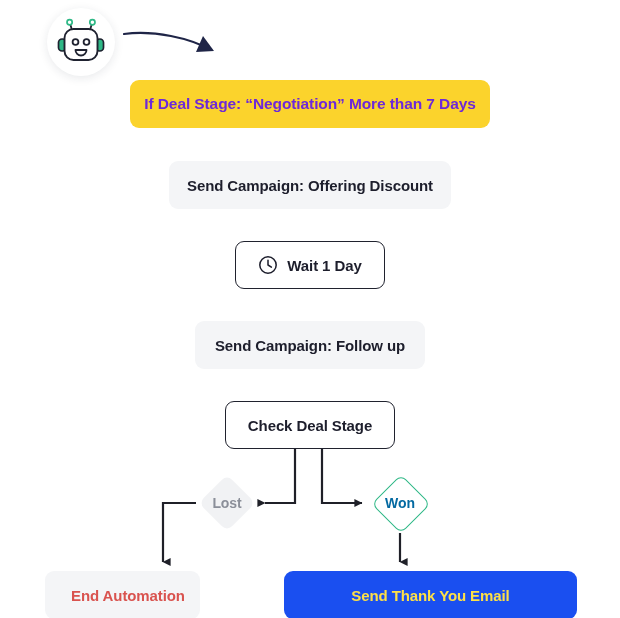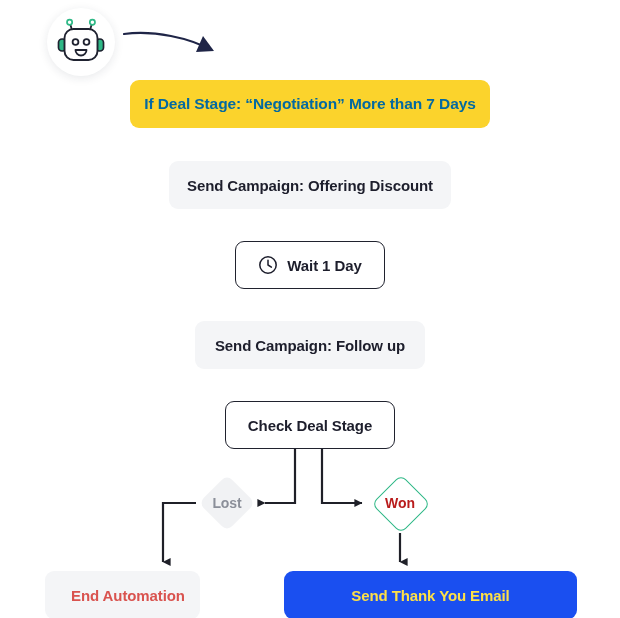--- a/index.html
+++ b/index.html
@@ -61,21 +61,21 @@
     left: 130px;
     top: 80px;
     width: 360px;
     height: 48px;
     background: #fbd32c;
     border-radius: 9px;
   }
   #node-trigger .node-label {
     font-size: 15.5px;
     font-weight: 700;
-    color: #0369a1;
+    color: #6d28d9;
     letter-spacing: -0.1px;
   }
 
   
   .node-gray {
     background: #f4f5f7;
     border-radius: 9px;
   }
   .node-gray .node-label {
     font-size: 15px;
@@ -165,21 +165,21 @@
     border: 1.6px solid #2eb886;
   }
   .diamond-label {
     position: relative;
     z-index: 2;
     font-size: 14px;
     font-weight: 700;
     letter-spacing: -0.1px;
   }
   #node-lost .diamond-label { color: #8b8f99; }
-  #node-won .diamond-label { color: #b91c1c; }
+  #node-won .diamond-label { color: #0369a1; }
 
   
   #node-end {
     left: 45px;
     top: 571px;
     width: 155px;
     height: 48px;
     background: #f4f5f7;
     border-radius: 9px;
   }

